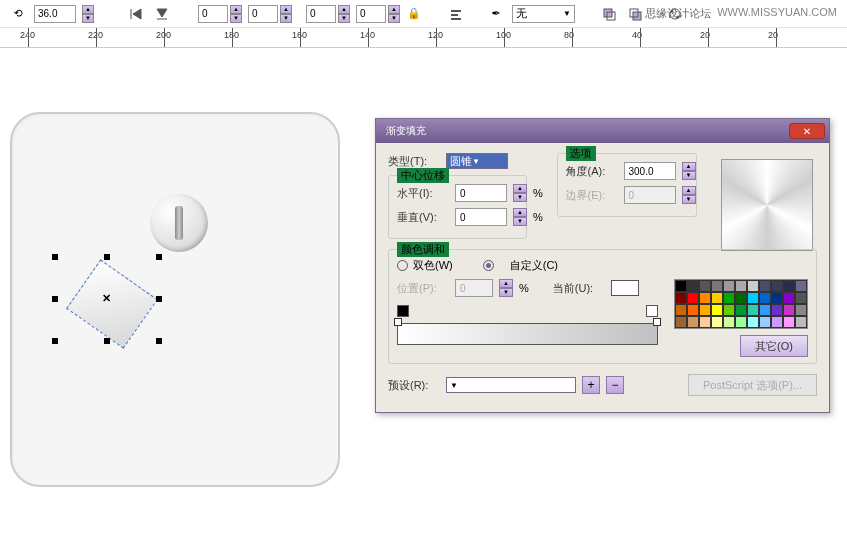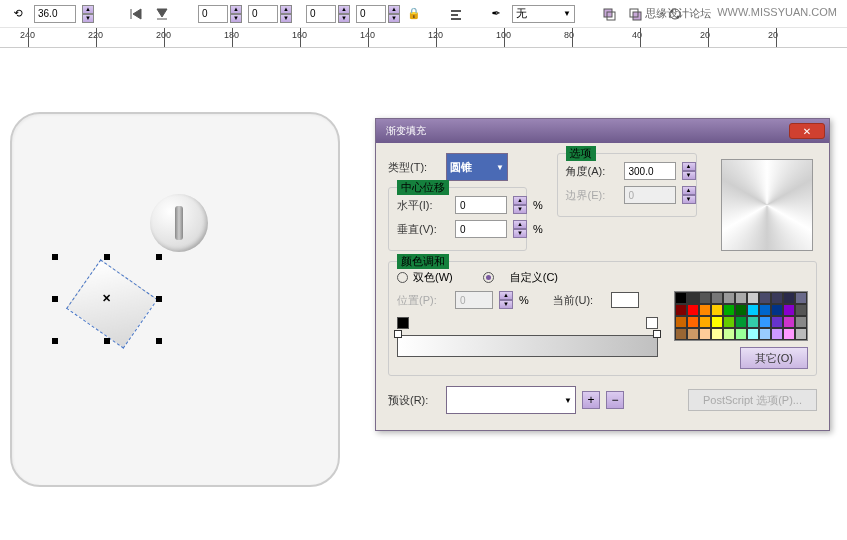--- a/index.html
+++ b/index.html
@@ -30,21 +30,21 @@
 .sel-x { position: absolute; font-weight: bold; font-size: 11px; }
 
 .dialog { position: absolute; left: 375px; top: 118px; width: 455px; background: #ece9e2; border: 1px solid #7a6a8a; box-shadow: 2px 2px 6px rgba(0,0,0,0.3); }
 .dlg-title { height: 24px; background: linear-gradient(#9a85b5, #6e5a8c); display: flex; align-items: center; justify-content: space-between; padding: 0 4px 0 10px; }
 .dlg-title span { color: #fff; font-size: 10px; }
 .dlg-close { width: 36px; height: 16px; background: #d04030; border: 1px solid #a03020; border-radius: 3px; display: flex; align-items: center; justify-content: center; color: #fff; cursor: pointer; font-size: 10px; }
 .dlg-body { padding: 10px 12px; }
 .dlg-row { display: flex; align-items: center; margin-bottom: 6px; gap: 6px; }
 .dlg-label { color: #333; min-width: 52px; }
 .dlg-label.disabled { color: #aaa; }
-.dlg-select { border: 1px solid #7a6a8a; height: 28px; padding: 0 3px; background: #fff; display: flex; align-items: center; justify-content: space-between; width: 62px; font-weight: bold; }
+.dlg-select { border: 1px solid #7a6a8a; height: 16px; padding: 0 3px; background: #fff; display: flex; align-items: center; width: 62px; }
 .dlg-select.hl { background: #4a6ab5; color: #fff; }
 .dlg-input { width: 52px; height: 18px; border: 1px solid #999; padding: 1px 4px; text-align: left; font-size: 10px; }
 .dlg-input.disabled { background: #eee; color: #aaa; }
 .group-box { border: 1px solid #ccc; border-radius: 3px; padding: 8px 8px 6px; margin-top: 6px; position: relative; }
 .group-title { position: absolute; top: -8px; left: 8px; background: #15803d; padding: 0 4px; font-size: 11px; }
 .preview-box { position: absolute; right: 16px; top: 40px; width: 92px; height: 92px; border: 1px solid #999; background: conic-gradient(#fff, #cfcfcf, #fff, #cfcfcf, #fff, #cfcfcf, #fff); }
 .radio { width: 11px; height: 11px; border: 1px solid #555; border-radius: 50%; display: inline-flex; align-items: center; justify-content: center; }
 .radio.checked::after { content: ""; width: 5px; height: 5px; background: #7a5aa0; border-radius: 50%; }
 .swatch-grid { display: grid; grid-template-columns: repeat(11, 12px); grid-auto-rows: 12px; gap: 0; border: 1px solid #888; }
 .swatch { border: 1px solid #333; }

